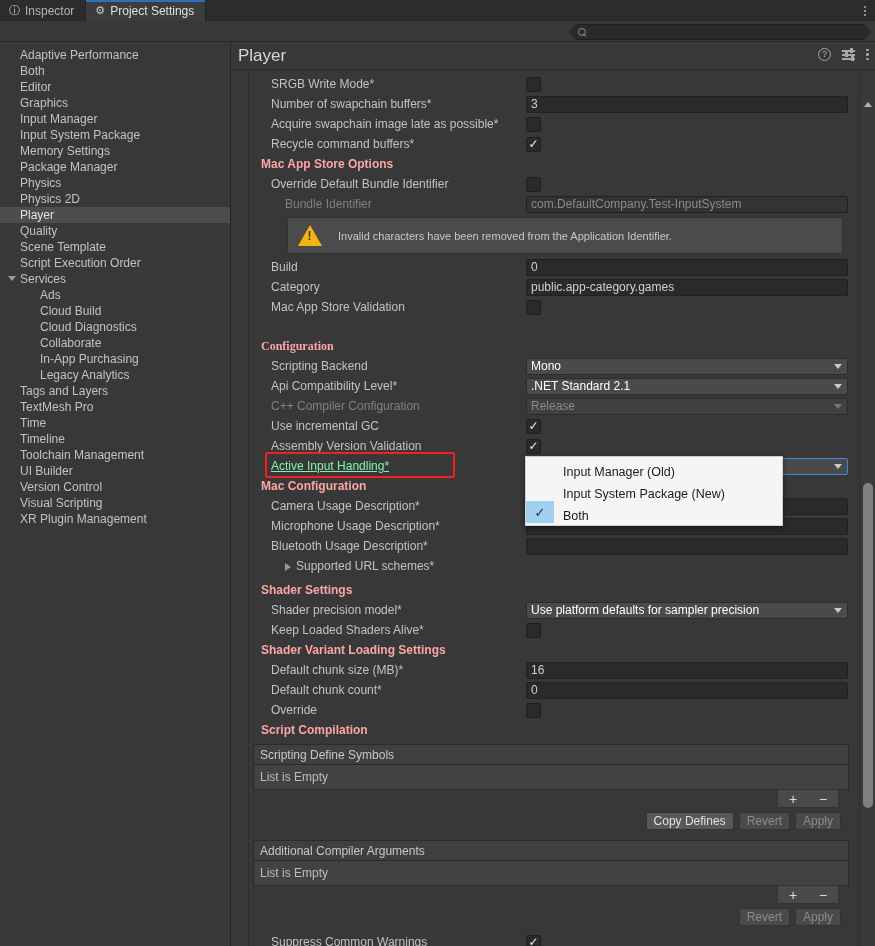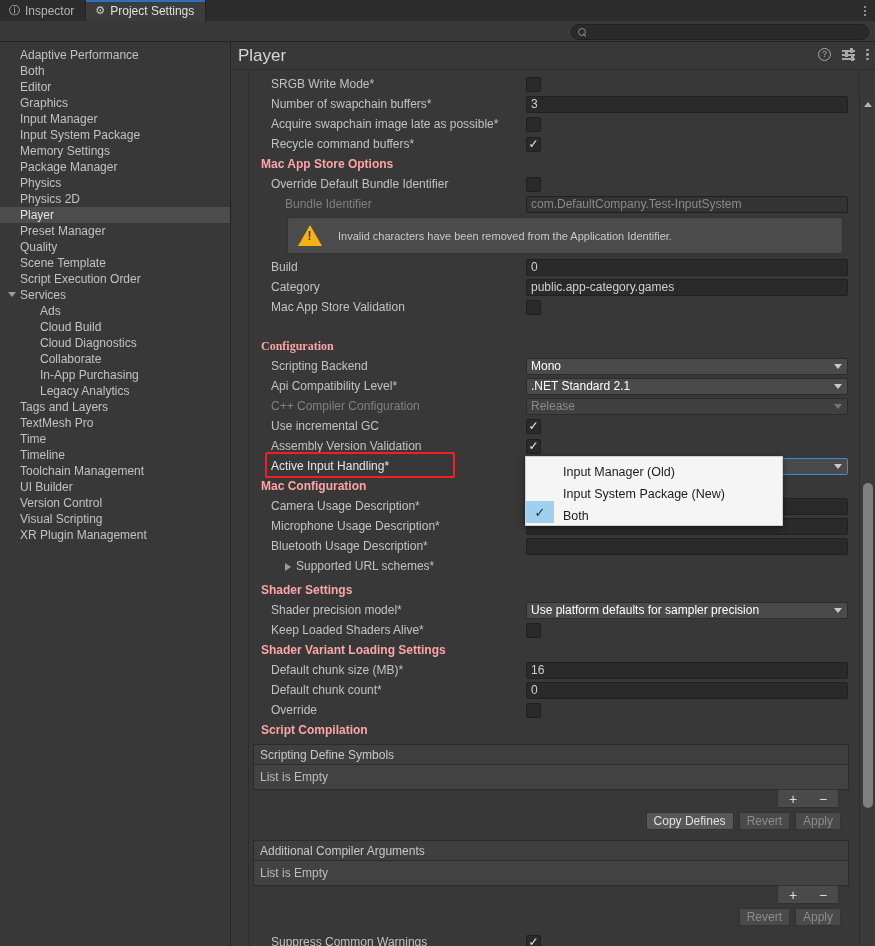--- a/index.html
+++ b/index.html
@@ -132,21 +132,21 @@
 
   
   .row { height: 20px; display: flex; align-items: center; position: relative; }
   .row .lbl {
     position: absolute; left: 0; font-size: 12px; color: #c2c2c2;
     white-space: nowrap;
   }
   .lbl.l1 { left: 22px; }
   .lbl.l2 { left: 36px; }
   .lbl.dim { color: #818181; }
-  .lbl.blue { color: #e5e5e5; }
+  .lbl.blue { color: #86efac; text-decoration: underline; }
   .grouphdr {
     height: 20px; display: flex; align-items: center;
     font-size: 12px; color: #fca5a5; font-weight: bold; padding-left: 12px;
   }
 
   
   .ctrl { position: absolute; left: 277px; }
 
   .cbox {
     width: 15px; height: 15px; background: #2a2a2a;
@@ -329,23 +329,20 @@
           <span>Package Manager</span>
         </div>
       <div class="tree-item">
           <span>Physics</span>
         </div>
       <div class="tree-item">
           <span>Physics 2D</span>
         </div>
       <div class="tree-item selected">
           <span>Player</span>
-        </div>
-      <div class="tree-item">
-          <span>Preset Manager</span>
         </div>
       <div class="tree-item">
           <span>Quality</span>
         </div>
       <div class="tree-item">
           <span>Scene Template</span>
         </div>
       <div class="tree-item">
           <span>Script Execution Order</span>
         </div>

